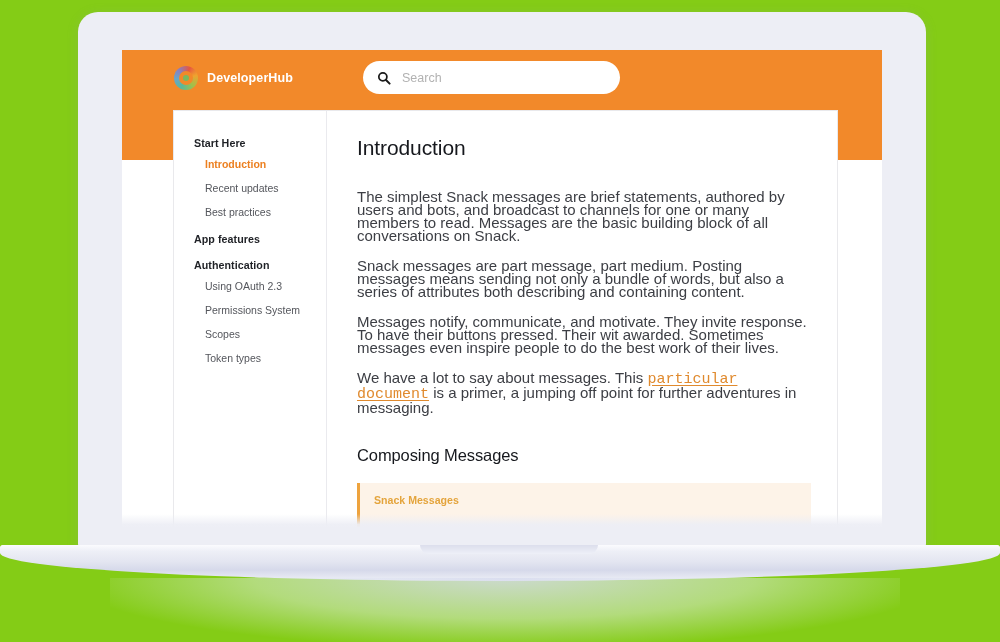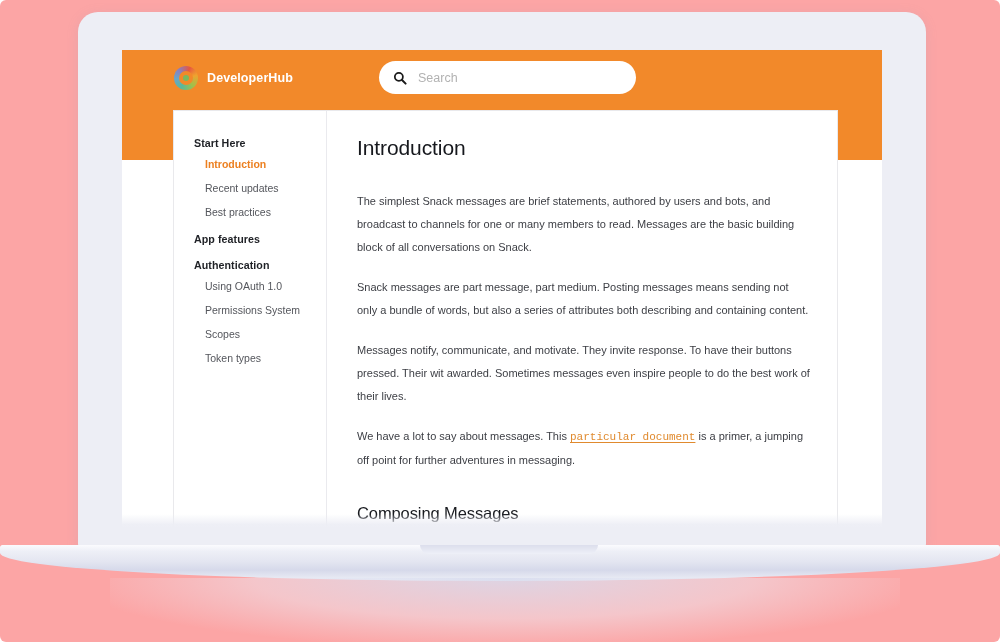--- a/index.html
+++ b/index.html
@@ -7,23 +7,22 @@
     width: 1000px; height: 642px;
     overflow: hidden;
     background: #ffffff;
     font-family: "Liberation Sans", sans-serif;
   }
 
   
   #canvas {
     position: relative;
     width: 1000px; height: 642px;
-    background: #fca5a5;
-    overflow: hidden;
-    border-radius: 6px;
+    background: #84cc16;
+    overflow: hidden;
   }
 
   
   .laptop-lid {
     position: absolute;
     left: 78px; top: 12px;
     width: 848px; height: 538px;
     background: #edeef5;
     border-radius: 20px 20px 6px 6px;
     box-shadow: 0 2px 12px rgba(150,155,185,0.18);
@@ -107,21 +106,21 @@
     letter-spacing: 0.1px;
   }
   .nav-link {
     position: absolute;
     left: 292px; top: 71px;
     color: #ffffff; font-size: 12.5px; font-weight: 700;
     cursor: pointer;
   }
   .searchbar {
     position: absolute;
-    left: 257px; top: 11px;
+    left: 241px; top: 11px;
     width: 257px; height: 33px;
     background: #ffffff;
     border-radius: 17px;
     display: flex; align-items: center;
   }
   .search-icon { margin-left: 14px; width: 14px; height: 14px; display:block; }
   .search-input {
     border: none; outline: none; background: transparent;
     margin-left: 11px;
     font-family: "Liberation Sans", sans-serif;
@@ -174,21 +173,21 @@
     font-size: 21px; font-weight: 400; color: #16181d;
     letter-spacing: -0.1px;
     margin-bottom: 30px;
   }
   h2.doc-section {
     font-size: 16.5px; font-weight: 400; color: #16181d;
     letter-spacing: -0.1px;
     margin: 32px 0 18px 0;
   }
   p.doc-para {
-    font-size: 11px; line-height: 23px; color: #3c3e44;
+    font-size: 15px; line-height: 13px; color: #3c3e44;
     margin-bottom: 17px;
   }
   a.doc-link {
     color: #e08a2e; text-decoration: underline;
     text-underline-offset: 1.5px;
     cursor: pointer;
     font-family: Liberation Mono, monospace;
   }
 
   
@@ -253,21 +252,21 @@
           <div class="nav-item">Best practices</div>
         </div>
 
         <div class="nav-group">
           <div class="nav-group-title">App features</div>
         </div>
 
 
         <div class="nav-group">
           <div class="nav-group-title">Authentication</div>
-          <div class="nav-item">Using OAuth 1.0</div>
+          <div class="nav-item">Using OAuth 2.3</div>
           <div class="nav-item">Permissions System</div>
           <div class="nav-item">Scopes</div>
           <div class="nav-item">Token types</div>
         </div>
       </nav>
 
       <main class="content">
 
         <h1 class="doc-title">Introduction</h1>
 

